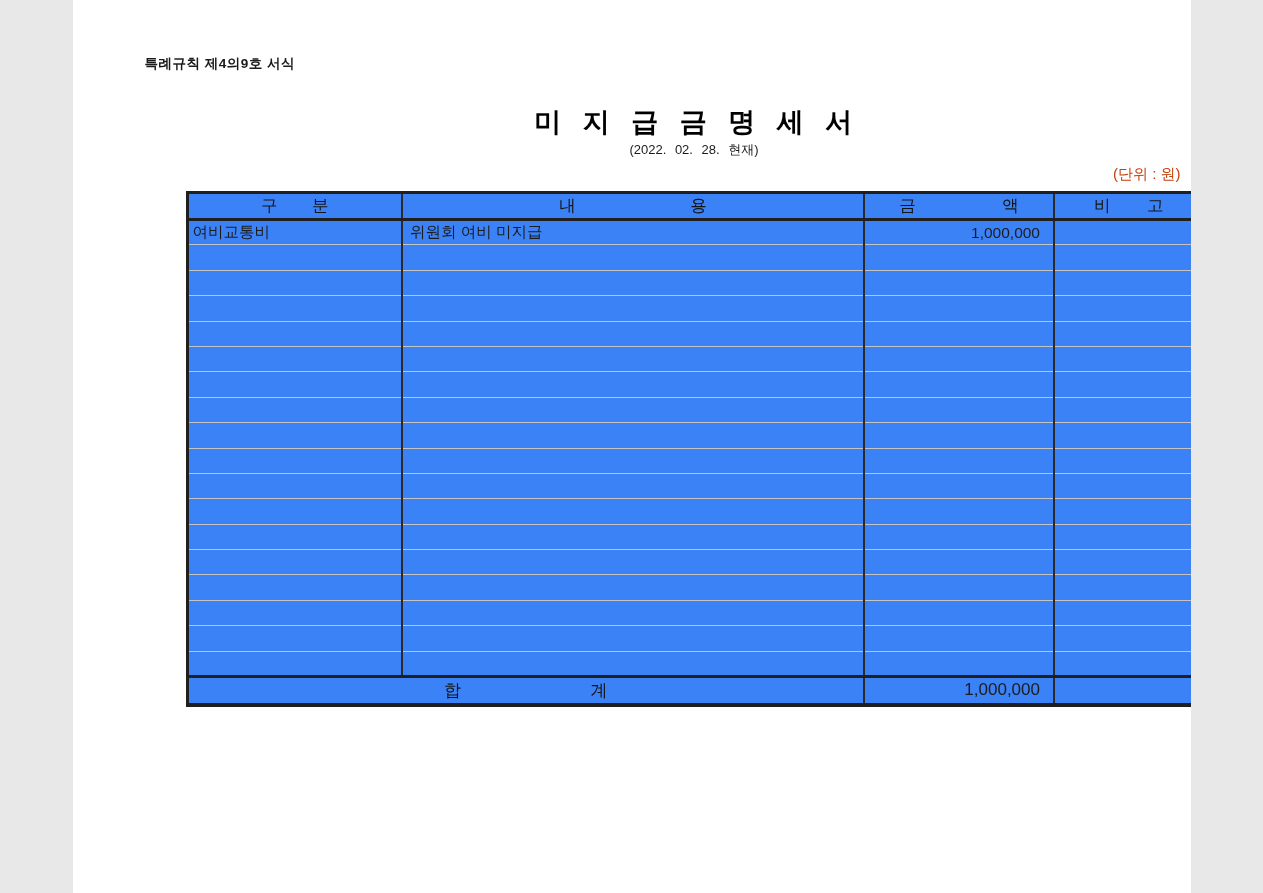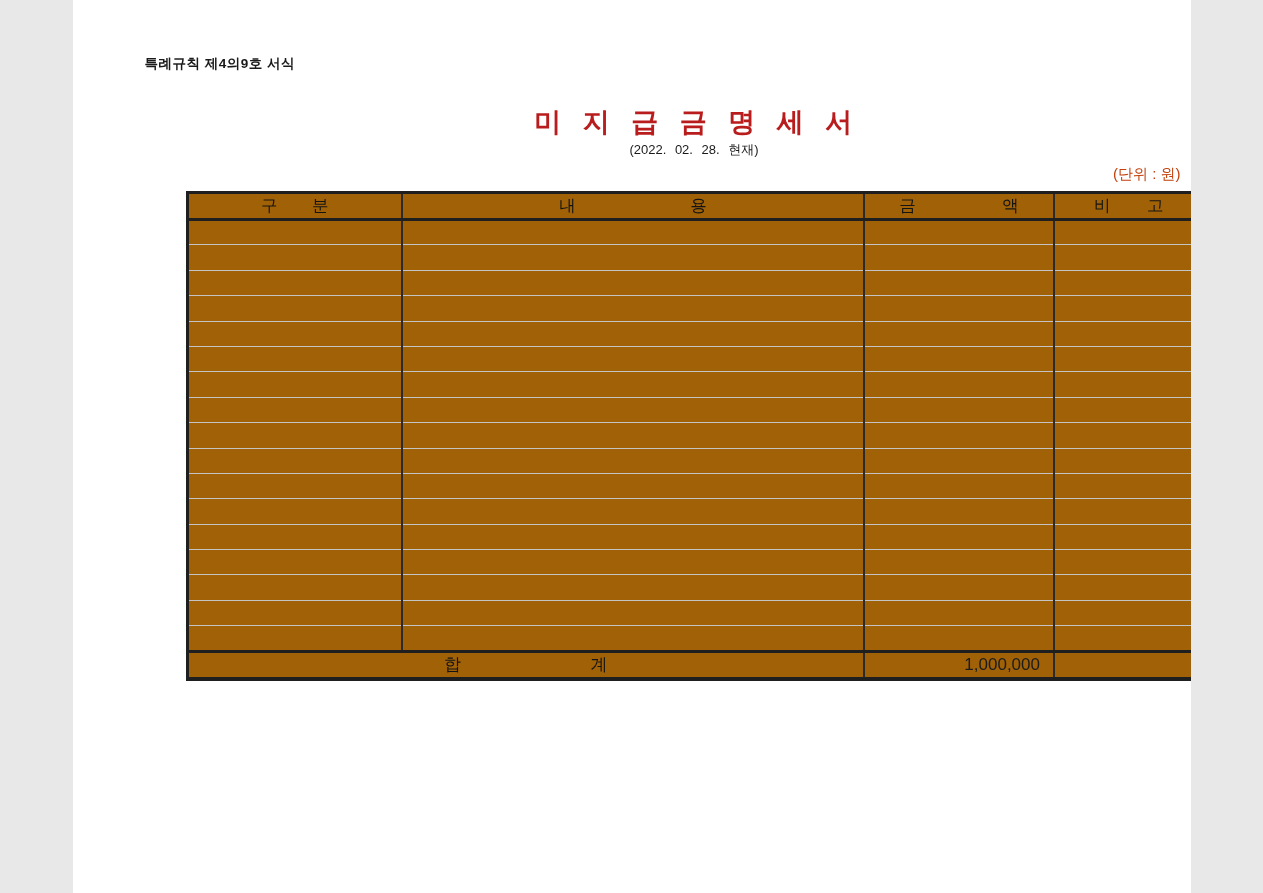--- a/index.html
+++ b/index.html
@@ -36,21 +36,21 @@
 
   .doc-title {
     position: absolute;
     left: 0;
     top: 104px;
     width: 100%;
     font-size: 27px;
     font-weight: 700;
     letter-spacing: 1.5px;
     word-spacing: 11px;
-    color: #b91c1c;
+    color: #000000;
   }
 
   .doc-subtitle {
     position: absolute;
     left: 0;
     top: 141px;
     width: 100%;
     font-size: 13px;
     word-spacing: 5px;
     color: #1a1a1a;
@@ -73,21 +73,21 @@
     top: 191px;
     width: 1017px;
   }
 
   table.statement {
     border-collapse: collapse;
     table-layout: fixed;
     width: 1017px;
     border: 3px solid #1f1f1f;
     border-bottom-width: 4px;
-    background: #a16207;
+    background: #3b82f6;
     padding-left: 22px;
   }
 
   col.c-cat  { width: 215px; }
   col.c-cont { width: 462px; }
   col.c-amt  { width: 190px; }
   col.c-note { width: 150px; }
 
   th, td {
     padding: 0;
@@ -160,20 +160,26 @@
       <thead>
         <tr>
           <th class="h-cat v-div">구 분</th>
           <th class="h-cont v-div">내 용</th>
           <th class="h-amt v-div">금 액</th>
           <th class="h-note">비 고</th>
         </tr>
       </thead>
       <tbody>
           <tr class="data-row">
+    <td class="cat v-div">여비교통비</td>
+    <td class="cont v-div">위원회 여비 미지급</td>
+    <td class="amt v-div">1,000,000</td>
+    <td class="note"></td>
+  </tr>
+          <tr class="data-row">
     <td class="cat v-div"></td>
     <td class="cont v-div"></td>
     <td class="amt v-div"></td>
     <td class="note"></td>
   </tr>
           <tr class="data-row">
     <td class="cat v-div"></td>
     <td class="cont v-div"></td>
     <td class="amt v-div"></td>
     <td class="note"></td>

